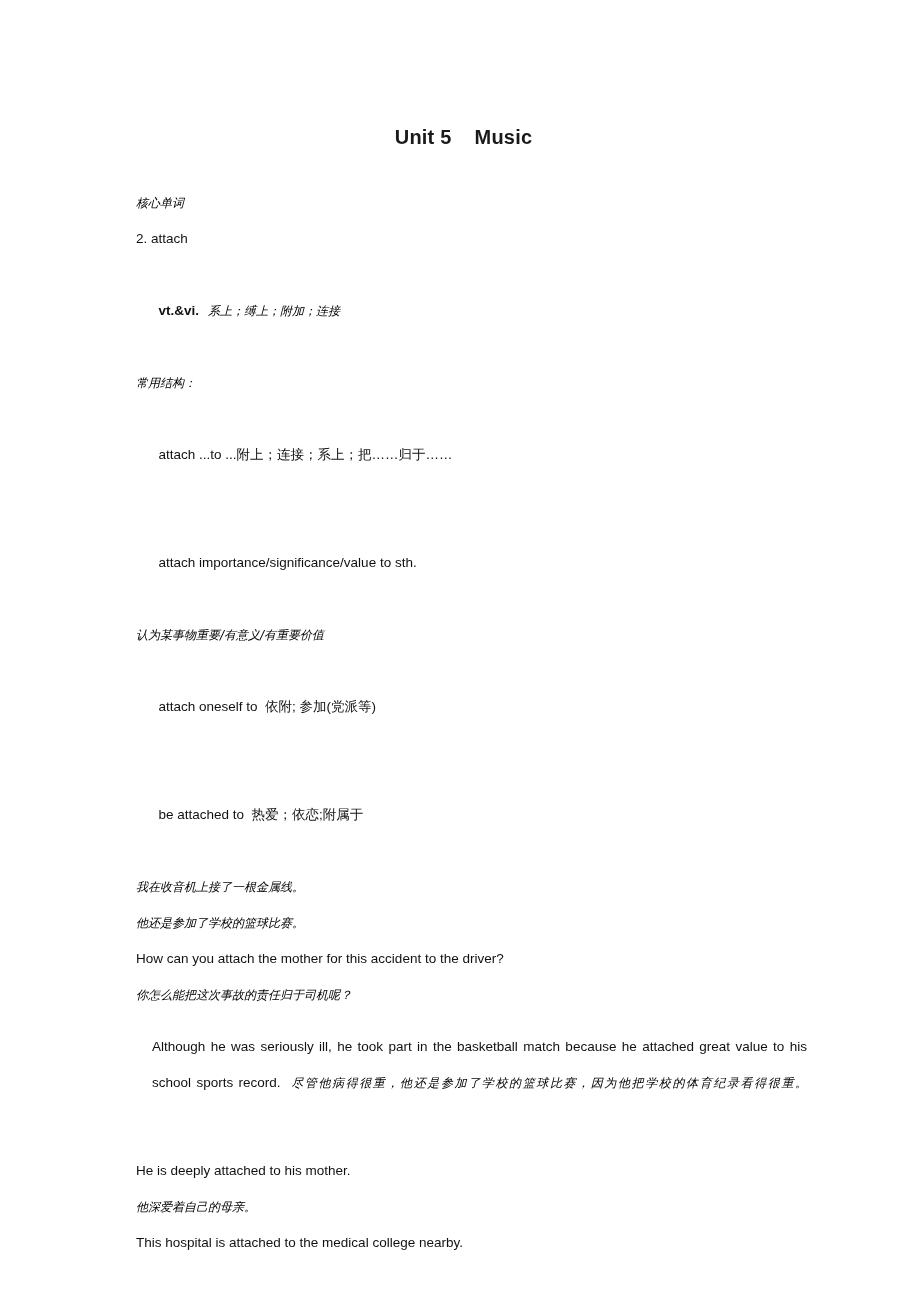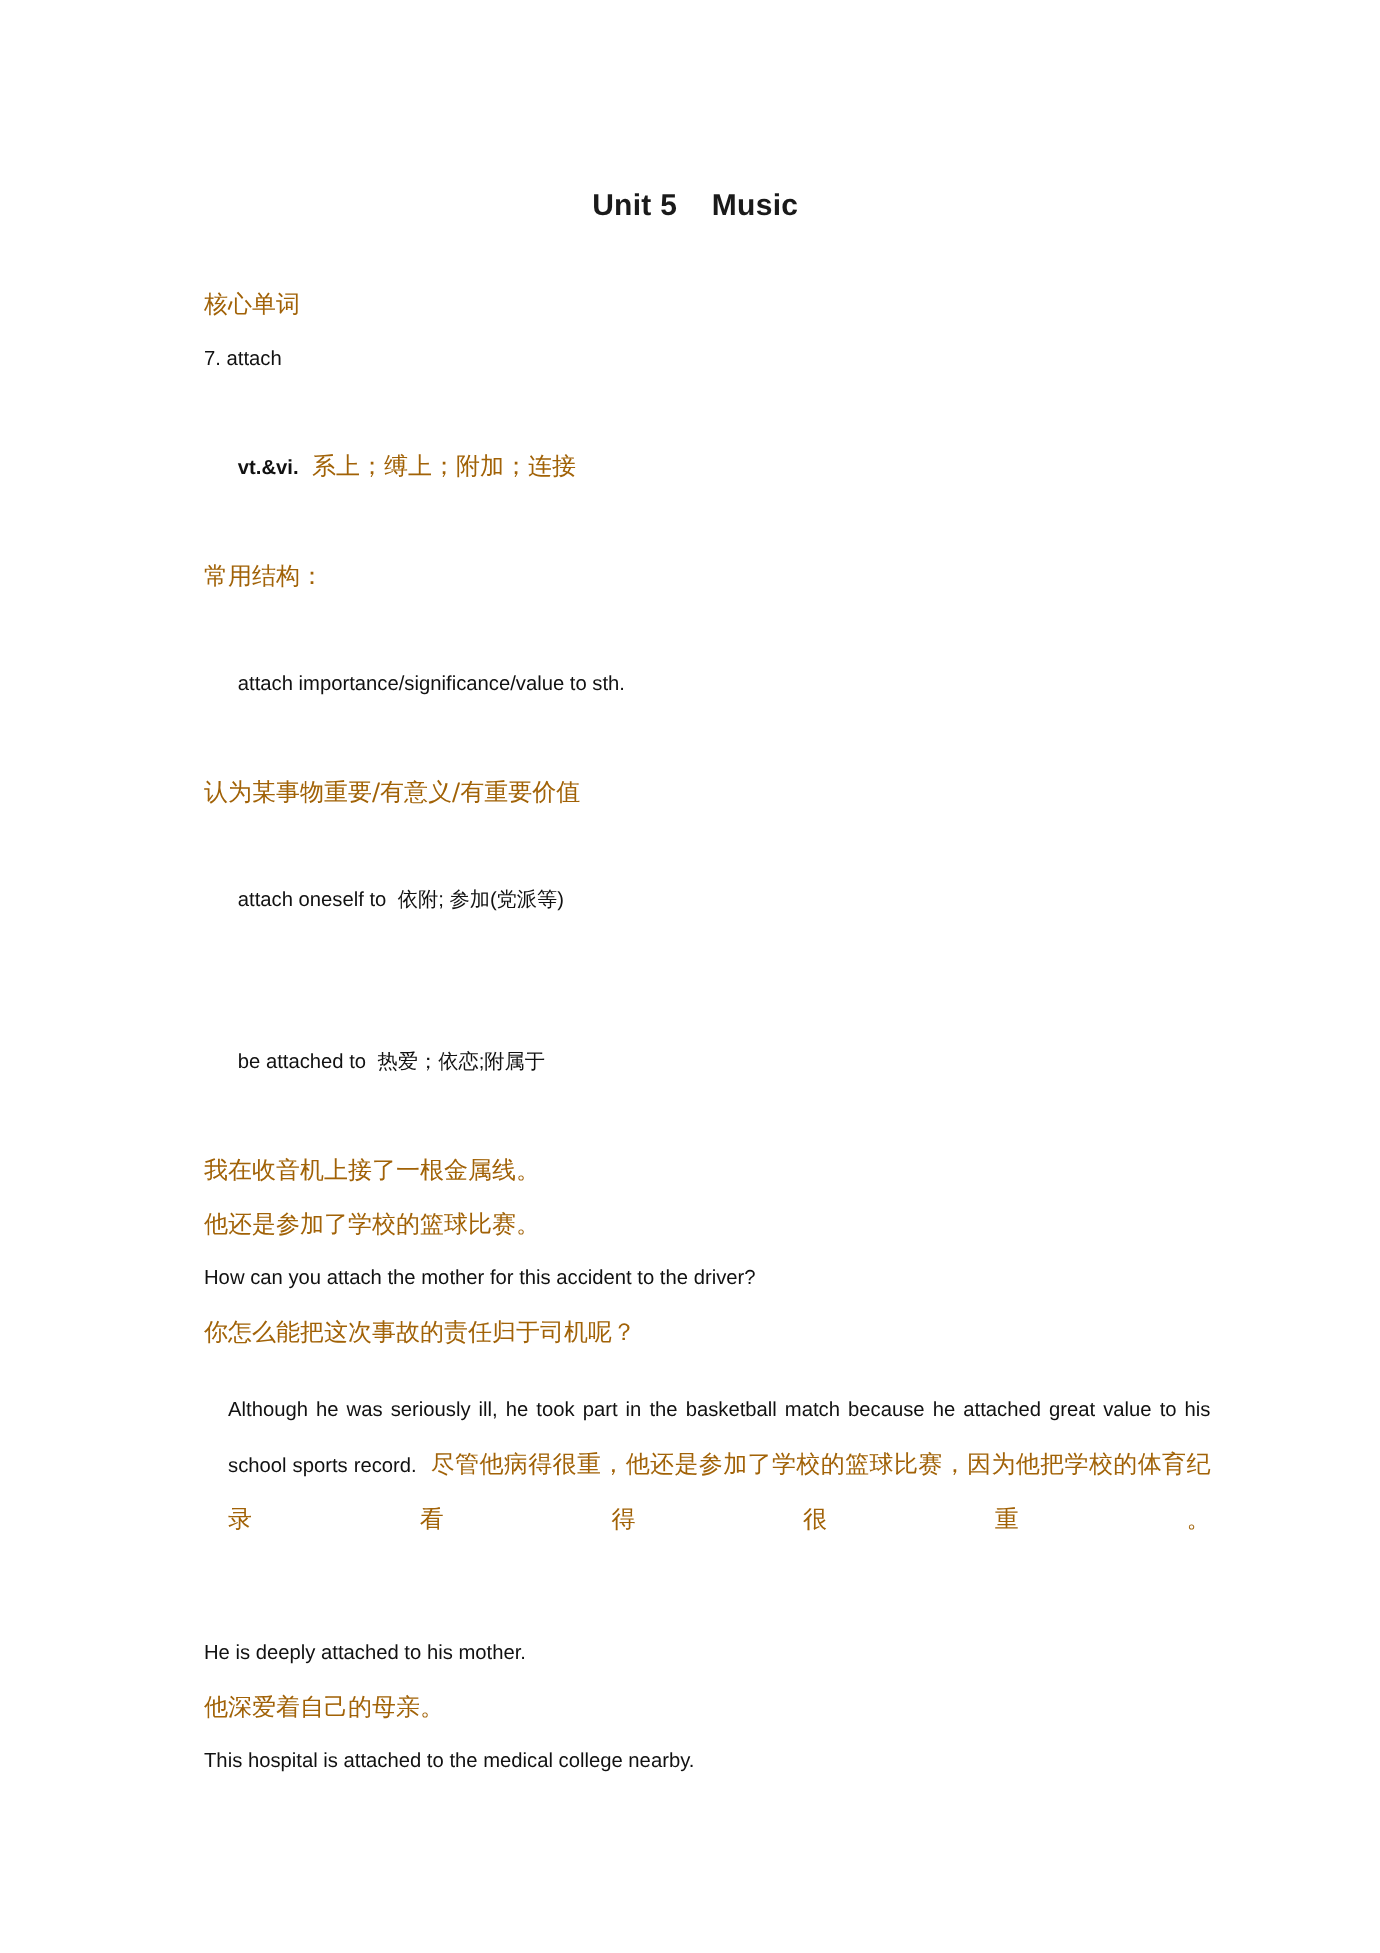--- a/index.html
+++ b/index.html
@@ -46,22 +46,23 @@
     font-size: 13.5px;
     line-height: 36px;
     margin: 0;
     white-space: pre-wrap;
     color: #111111;
   }
   .line.first-body { margin-top: 34px; }
 
   .cn {
     font-family: "DejaVu Sans", "Liberation Sans", sans-serif;
-    font-size: 16px;
-    color: #a16207;
+    font-size: 12px;
+    color: #000000;
+    font-style: italic;
   }
   .en {
     font-family: "Liberation Sans", "DejaVu Sans", sans-serif;
     font-size: 13.5px;
     color: #111111;
   }
   .pos {
     font-weight: bold;
     font-size: 13.5px;
   }
@@ -87,28 +88,31 @@
 </head>
 <body>
 
 <div class="page">
   <div class="content">
 
     <h1 class="doc-title">Unit 5    Music</h1>
 
     <p class="line first-body cn">核心单词</p>
 
-    <p class="line en">7. attach</p>
+    <p class="line en">2. attach</p>
 
     <p class="line">
       <span class="pos">vt.&amp;vi.</span><span class="sp-sm"></span><span class="cn">系上；缚上；附加；连接</span>
     </p>
 
     <p class="line cn">常用结构：</p>
 
+    <p class="line">
+      <span class="en">attach ...to ...附上；连接；系上；把……归于……</span>
+    </p>
 
     <p class="line">
       <span class="en">attach importance/significance/value to sth.</span>
     </p>
     <p class="line cn">认为某事物重要/有意义/有重要价值</p>
 
     <p class="line">
       <span class="en">attach oneself to  依附; 参加(党派等)</span>
     </p>
 

